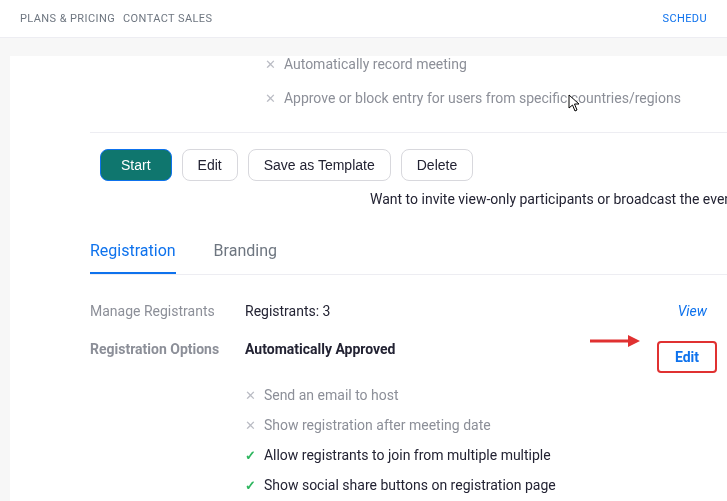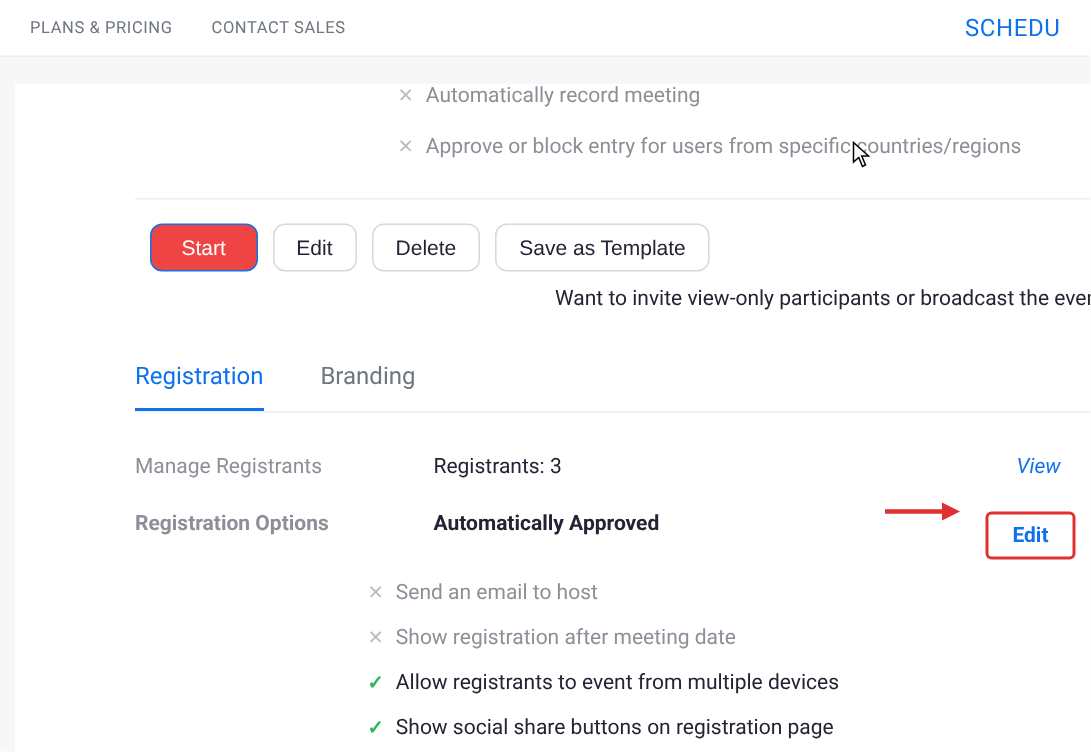--- a/index.html
+++ b/index.html
@@ -15,29 +15,29 @@
   }
   .topbar {
     background: #fff;
     height: 38px;
     border-bottom: 1px solid #ededf2;
     display: flex;
     align-items: center;
     padding: 0 20px;
     justify-content: space-between;
   }
-  .topbar-left { display: flex; gap: 26px; align-items: center; }
+  .topbar-left { display: flex; gap: 8px; align-items: center; }
   .topbar-link {
     font-size: 11px;
     letter-spacing: 0.4px;
     color: #6e7680;
     cursor: pointer;
   }
   .topbar-right {
-    font-size: 16px;
+    font-size: 11px;
     letter-spacing: 0.4px;
     color: #0e72ed;
     cursor: pointer;
   }
   .page {
     background: #fff;
     margin-left: 10px;
     padding: 0 0 0 0;
     height: calc(501px - 38px);
   }
@@ -79,21 +79,21 @@
   .btn {
     border: 1px solid #d8d8dd;
     background: #fff;
     color: #232333;
     border-radius: 8px;
     padding: 7px 15px;
     font-size: 14px;
     cursor: pointer;
   }
   .btn-primary {
-    background: #ef4444;
+    background: #0f766e;
     border-color: #0e72ed;
     color: #fff;
     padding: 7px 20px;
   }
   .invite-note {
     margin-top: 10px;
     margin-left: 280px;
     font-size: 14px;
     color: #232333;
     white-space: nowrap;
@@ -112,21 +112,20 @@
     cursor: pointer;
     border-bottom: 2px solid transparent;
   }
   .tab.active {
     color: #0e72ed;
     border-bottom: 2px solid #0e72ed;
   }
   .section-row {
     display: flex;
     margin-top: 28px;
-    gap: 44px;
   }
   .section-label {
     width: 155px;
     color: #8c8f98;
     font-size: 14px;
   }
   .section-value {
     color: #232333;
     font-size: 14px;
     flex: 1;
@@ -191,22 +190,22 @@
     <div class="option-row" style="margin-top:18px;">
       <span class="x-icon">✕</span>
       <span>Approve or block entry for users from specific countries/regions</span>
     </div>
 
     <div class="divider"></div>
 
     <div class="action-row">
       <button class="btn btn-primary">Start</button>
       <button class="btn">Edit</button>
+      <button class="btn">Save as Template</button>
       <button class="btn">Delete</button>
-      <button class="btn">Save as Template</button>
     </div>
 
     <div class="invite-note">Want to invite view-only participants or broadcast the event to up to</div>
 
     <div class="tabs">
       <div class="tab active">Registration</div>
       <div class="tab">Branding</div>
     </div>
 
     <div class="section-row">
@@ -224,21 +223,21 @@
     <div class="sub-option">
       <span class="x-icon">✕</span>
       <span>Send an email to host</span>
     </div>
     <div class="sub-option">
       <span class="x-icon">✕</span>
       <span>Show registration after meeting date</span>
     </div>
     <div class="sub-option enabled">
       <span class="check-icon">✓</span>
-      <span>Allow registrants to event from multiple devices</span>
+      <span>Allow registrants to join from multiple multiple</span>
     </div>
     <div class="sub-option enabled">
       <span class="check-icon">✓</span>
       <span>Show social share buttons on registration page</span>
     </div>
 
   </div>
 </div>
 
 <svg class="arrow" width="50" height="18">

